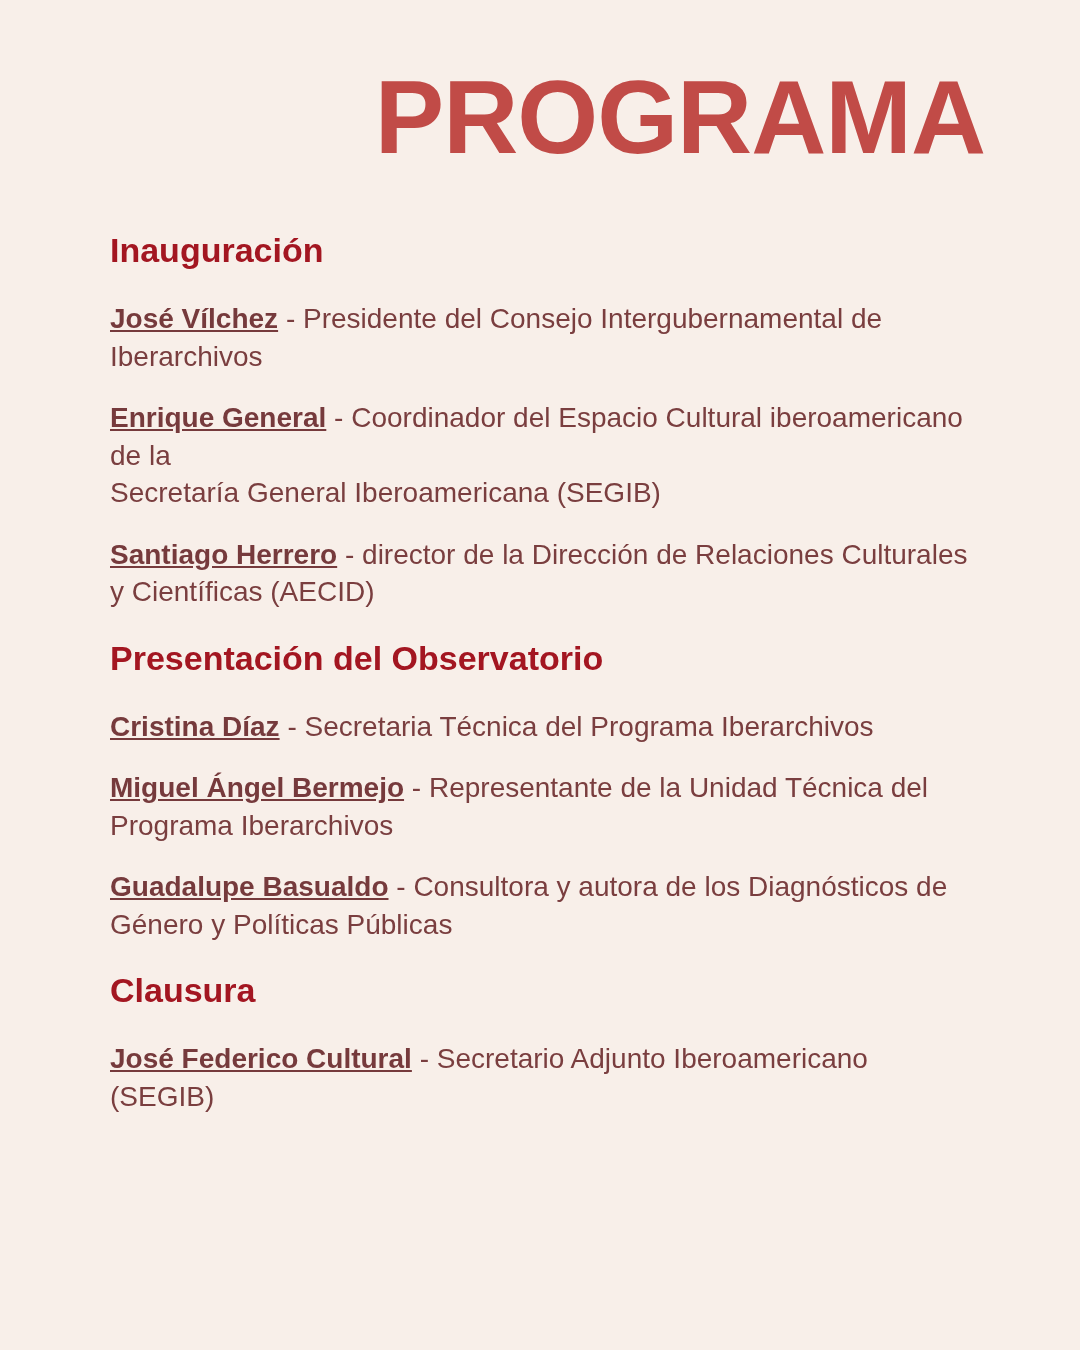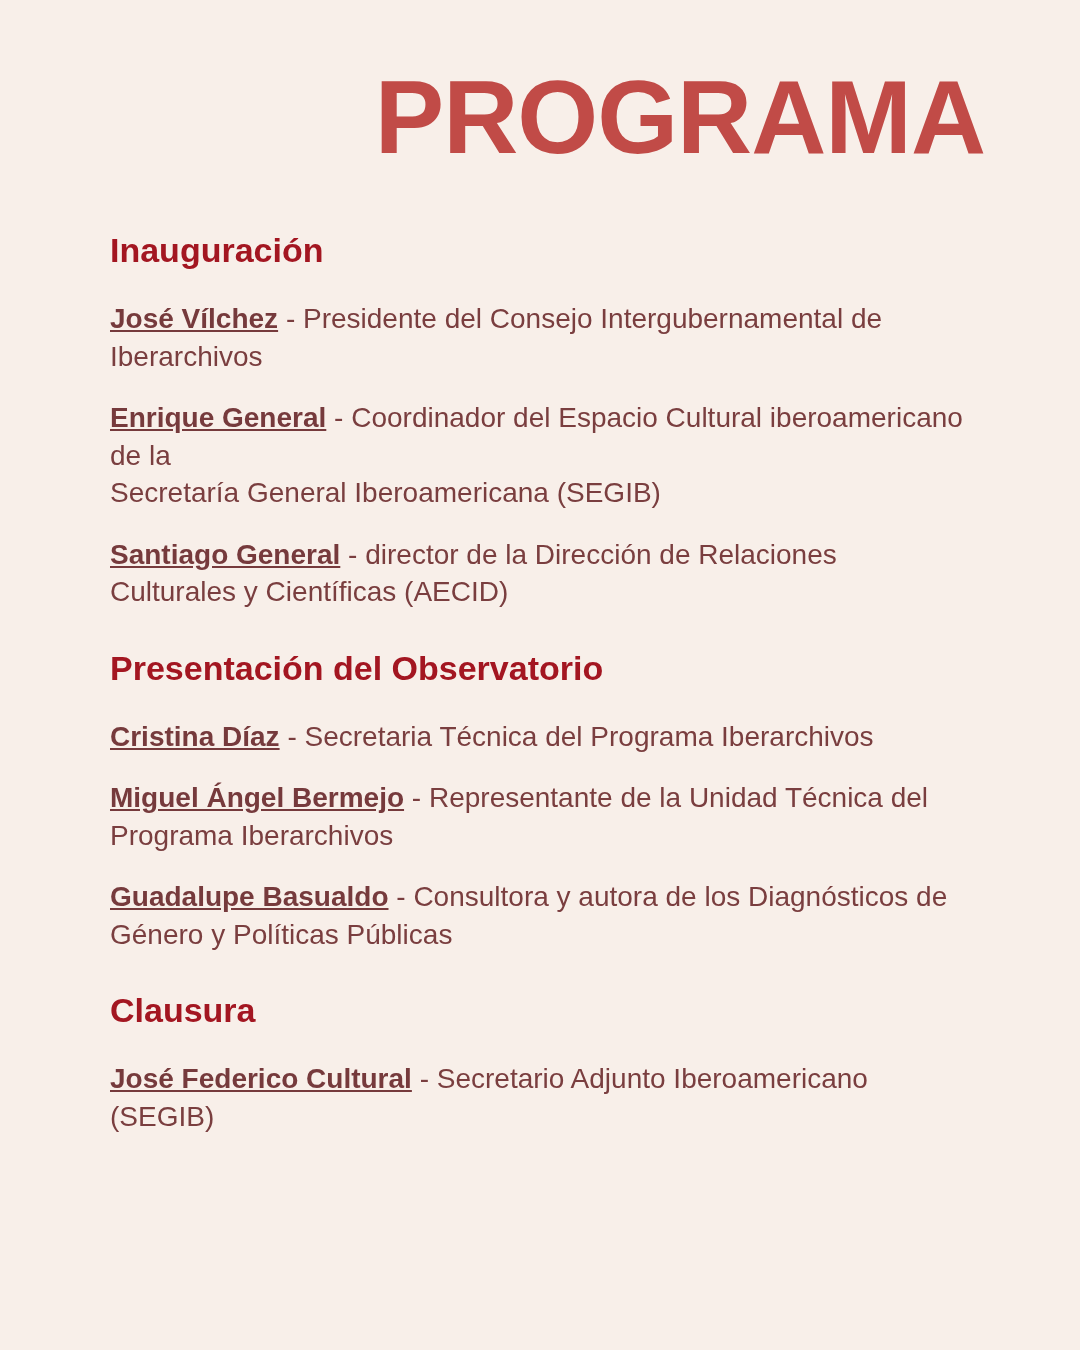--- a/index.html
+++ b/index.html
@@ -31,21 +31,21 @@
   }
   .content {
     box-sizing: border-box;
     padding: 62px 64px 0 110px;
     width: 1080px;
   }
   .section {
     margin: 0 0 0 0;
   }
   .section + .section {
-    margin-top: 38px;
+    margin-top: 28px;
   }
   .section-heading {
     margin: 0 0 30px 0;
     font-size: 34px;
     line-height: 1.15;
     font-weight: bold;
     color: #A31621;
     letter-spacing: 0px;
   }
   .entry {
@@ -81,21 +81,21 @@
   <div class="content">
 
     <div class="section">
       <h2 class="section-heading">Inauguración</h2>
 
       <p class="entry"><span class="name">José Vílchez</span> <span class="dash">-</span> <span class="role">Presidente del Consejo Intergubernamental de Iberarchivos</span></p>
 
       <p class="entry"><span class="name">Enrique General</span> <span class="dash">-</span> <span class="role">Coordinador del Espacio Cultural iberoamericano de la
 Secretaría General Iberoamericana (SEGIB)</span></p>
 
-      <p class="entry"><span class="name">Santiago General</span> <span class="dash">-</span> <span class="role">director de la Dirección de Relaciones Culturales y Científicas (AECID)</span></p>
+      <p class="entry"><span class="name">Santiago Herrero</span> <span class="dash">-</span> <span class="role">director de la Dirección de Relaciones Culturales y Científicas (AECID)</span></p>
     </div>
 
     <div class="section">
       <h2 class="section-heading">Presentación del Observatorio</h2>
 
       <p class="entry"><span class="name">Cristina Díaz</span> <span class="dash">-</span> <span class="role">Secretaria Técnica del Programa Iberarchivos</span></p>
 
       <p class="entry"><span class="name">Miguel Ángel Bermejo</span> <span class="dash">-</span> <span class="role">Representante de la Unidad Técnica del Programa Iberarchivos</span></p>
 
       <p class="entry"><span class="name">Guadalupe Basualdo</span> <span class="dash">-</span> <span class="role">Consultora y autora de los Diagnósticos de Género y Políticas Públicas</span></p>

